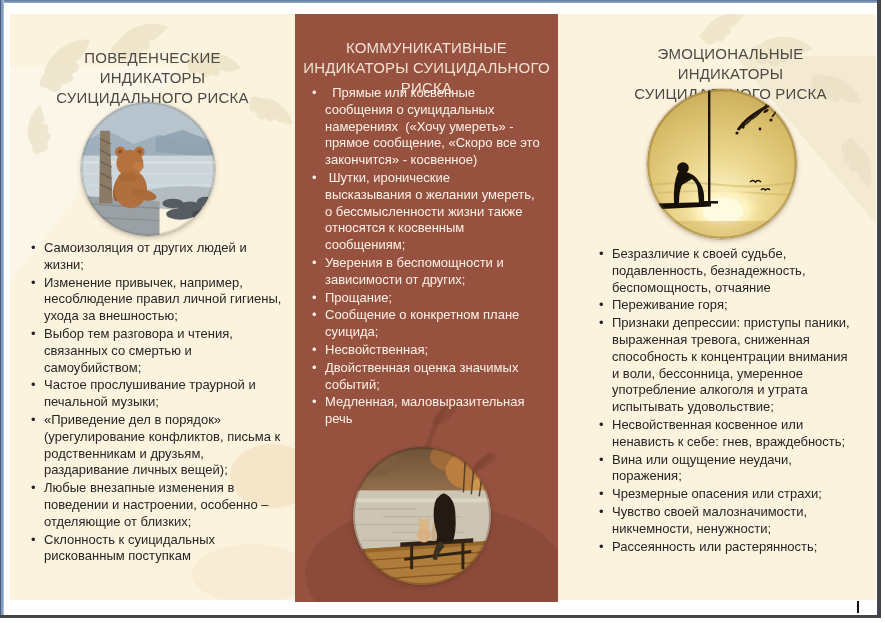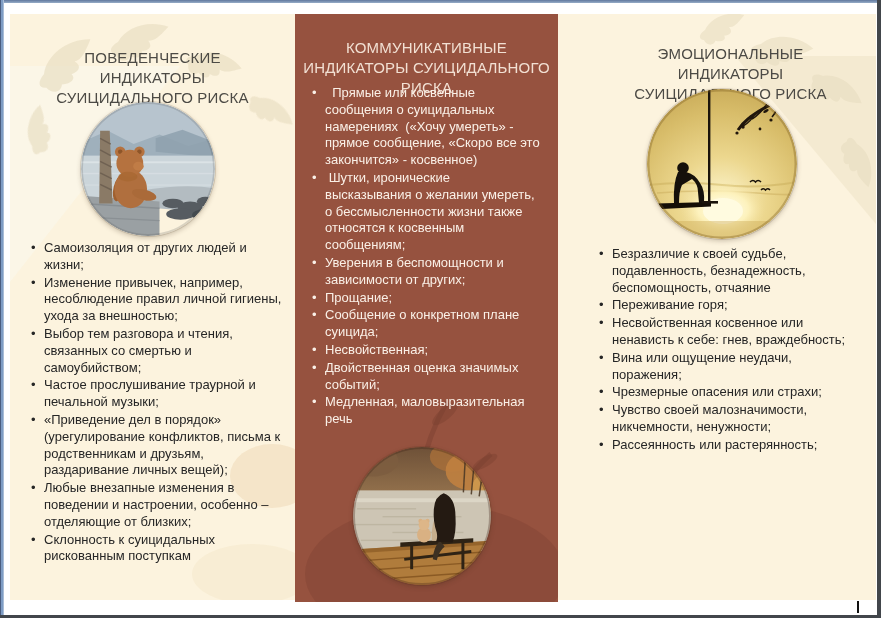--- a/index.html
+++ b/index.html
@@ -286,20 +286,21 @@
             <path d="M114 101 q2.5 -2.5 4.5 0 q2 -2.5 4.5 0"></path>
           </g>
           <circle cx="75" cy="75" r="74" fill="none" stroke="rgba(120,90,30,.35)" stroke-width="3"></circle>
         </g>
       </svg>
     </div>
 
     <ul class="indicators">
         <li>Безразличие к своей судьбе, подавленность, безнадежность, беспомощность, отчаяние</li>
         <li>Переживание горя;</li>
+        <li>Признаки депрессии: приступы паники, выраженная тревога, сниженная способность к концентрации внимания и воли, бессонница, умеренное употребление алкоголя и утрата испытывать удовольствие;</li>
         <li>Несвойственная косвенное или ненависть к себе: гнев, враждебность;</li>
         <li>Вина или ощущение неудачи, поражения;</li>
         <li>Чрезмерные опасения или страхи;</li>
         <li>Чувство своей малозначимости, никчемности, ненужности;</li>
         <li>Рассеянность или растерянность;</li>
       </ul>
   </div>
 
   <div class="frame-top"></div>
   <div class="frame-left"></div>

